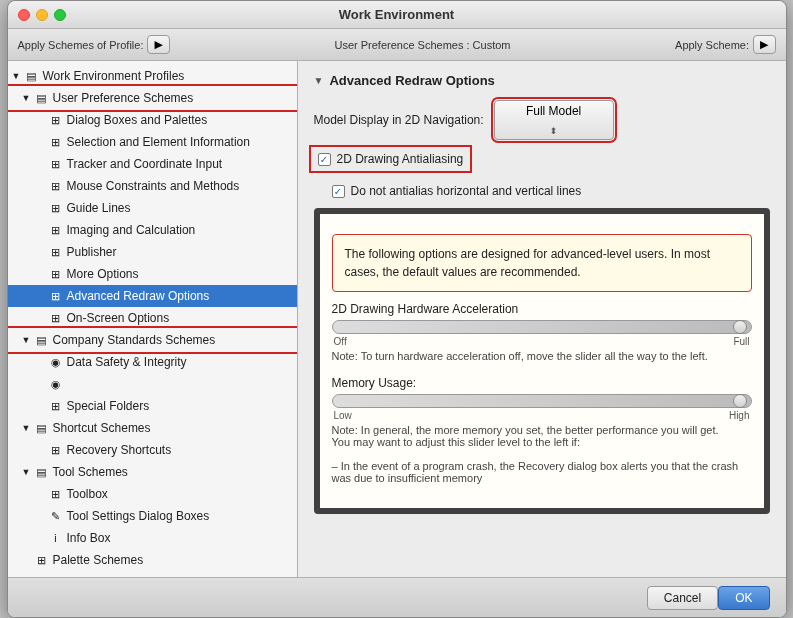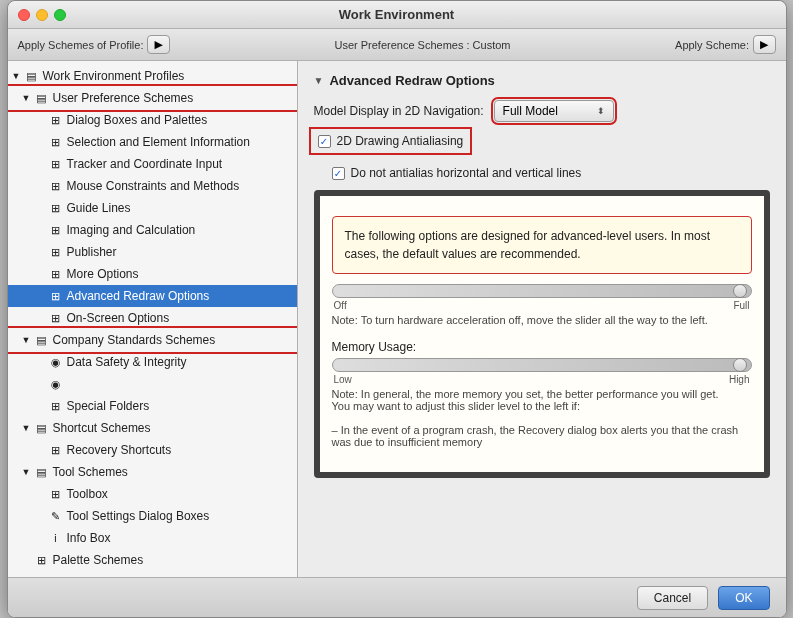--- a/index.html
+++ b/index.html
@@ -187,20 +187,21 @@
       background: linear-gradient(to bottom, #f8f8f8, #e0e0e0);
       border: 1px solid #999;
       border-radius: 4px;
       padding: 3px 8px;
       min-width: 120px;
       font-size: 12px;
       cursor: pointer;
       gap: 8px;
       outline: 2px solid #cc2222;
       outline-offset: 1px;
+      flex-direction: column;
     }
     .dropdown-arrow { font-size: 9px; color: #555; }
 
     .checkbox-row {
       display: flex;
       align-items: center;
       gap: 6px;
       margin-bottom: 8px;
     }
     .checkbox-row.outlined {
@@ -292,21 +293,20 @@
 
     
     .bottom-bar {
       background: linear-gradient(to bottom, #e0e0e0, #cccccc);
       border-top: 1px solid #b0b0b0;
       height: 40px;
       display: flex;
       align-items: center;
       justify-content: flex-end;
       padding: 0 16px;
-      gap: 10px;
     }
     .btn {
       padding: 4px 16px;
       border-radius: 4px;
       font-size: 12px;
       cursor: pointer;
       border: 1px solid #999;
       background: linear-gradient(to bottom, #f5f5f5, #ddd);
       color: #222;
     }
@@ -498,20 +498,21 @@
         <div class="cb">✓</div>
         <span class="cb-label">Do not antialias horizontal and vertical lines</span>
       </div>
 
       <div class="advanced-box">
         <div class="info-box">
           <span>The following options are designed for advanced-level users. In most cases, the default values are recommended.</span>
         </div>
 
         <div class="slider-section">
+          <div class="slider-label">2D Drawing Hardware Acceleration</div>
           <div class="slider-container">
             <div class="slider-track">
               <div class="slider-thumb" style="right:4px;"></div>
             </div>
           </div>
           <div class="slider-ticks">
             <span>Off</span>
             <span>Full</span>
           </div>
           <div class="slider-note">Note: To turn hardware acceleration off, move the slider all the way to the left.</div>

